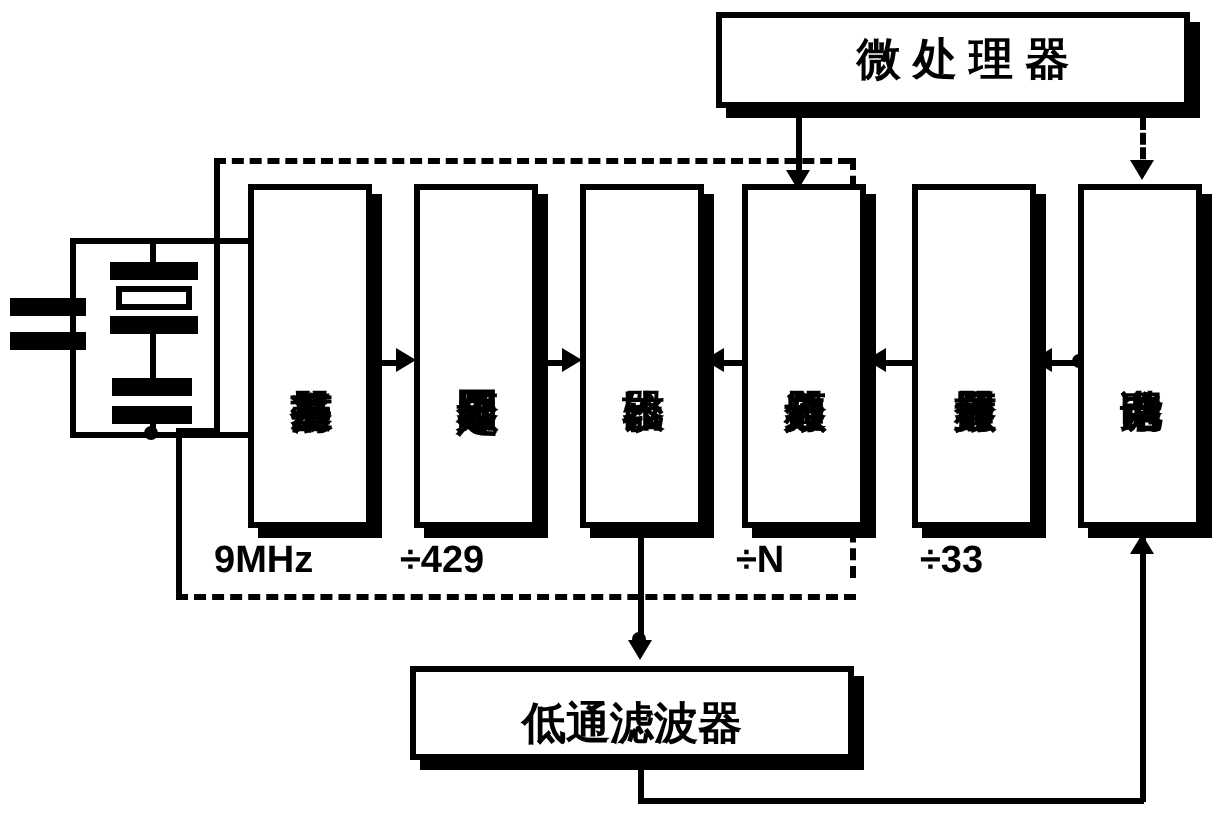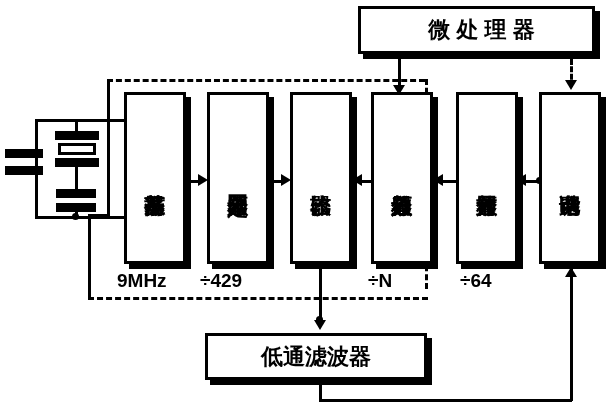--- a/index.html
+++ b/index.html
@@ -166,33 +166,33 @@
   <div class="wire-h" style="left:357px; top:180px; width:14px;"></div>
   <div class="arr arr-l" style="left:352px; top:174px;"></div>
 
   <div class="wire-h" style="left:437px; top:180px; width:20px;"></div>
   <div class="arr arr-l" style="left:433px; top:174px;"></div>
 
   <div class="wire-h" style="left:520px; top:180px; width:20px;"></div>
   <div class="arr arr-l" style="left:516px; top:174px;"></div>
   <div class="dot" style="left:536px; top:177px;"></div>
 
-  <div class="note" style="left:117px; top:270px;text-align:center;">9MHz</div>
+  <div class="note" style="left:107px; top:270px;text-align:center;">9MHz</div>
   <div class="note" style="left:200px; top:270px;">÷429</div>
   <div class="note" style="left:368px; top:270px;">÷N</div>
-  <div class="note" style="left:460px; top:270px;">÷64</div>
+  <div class="note" style="left:460px; top:270px;">÷33</div>
 
   <div class="wire-v" style="left:88px; top:214px; height:86px;"></div>
   <div class="wire-h dash" style="left:88px; top:297px; width:340px;"></div>
 
   <div class="wire-v" style="left:319px; top:266px; height:58px;"></div>
   <div class="dot" style="left:316px; top:316px;"></div>
   <div class="arr arr-d" style="left:314px; top:320px;"></div>
 
-  <div class="blk" style="left:205px; top:333px; width:222px; height:47px;">
+  <div class="blk" style="left:205px; top:333px; width:222px; height:47px;align-items:flex-end;">
     <span class="lbl hlabel">低通滤波器</span>
   </div>
 
   <div class="wire-v" style="left:319px; top:383px; height:18px;"></div>
   <div class="wire-h" style="left:319px; top:399px; width:253px;"></div>
   <div class="wire-v" style="left:570px; top:267px; height:134px;"></div>
   <div class="arr arr-u" style="left:565px; top:267px;"></div>
 
   <div class="wire-h" style="left:35px; top:119px; width:90px;"></div>
   <div class="wire-v" style="left:35px; top:119px; height:100px;"></div>

